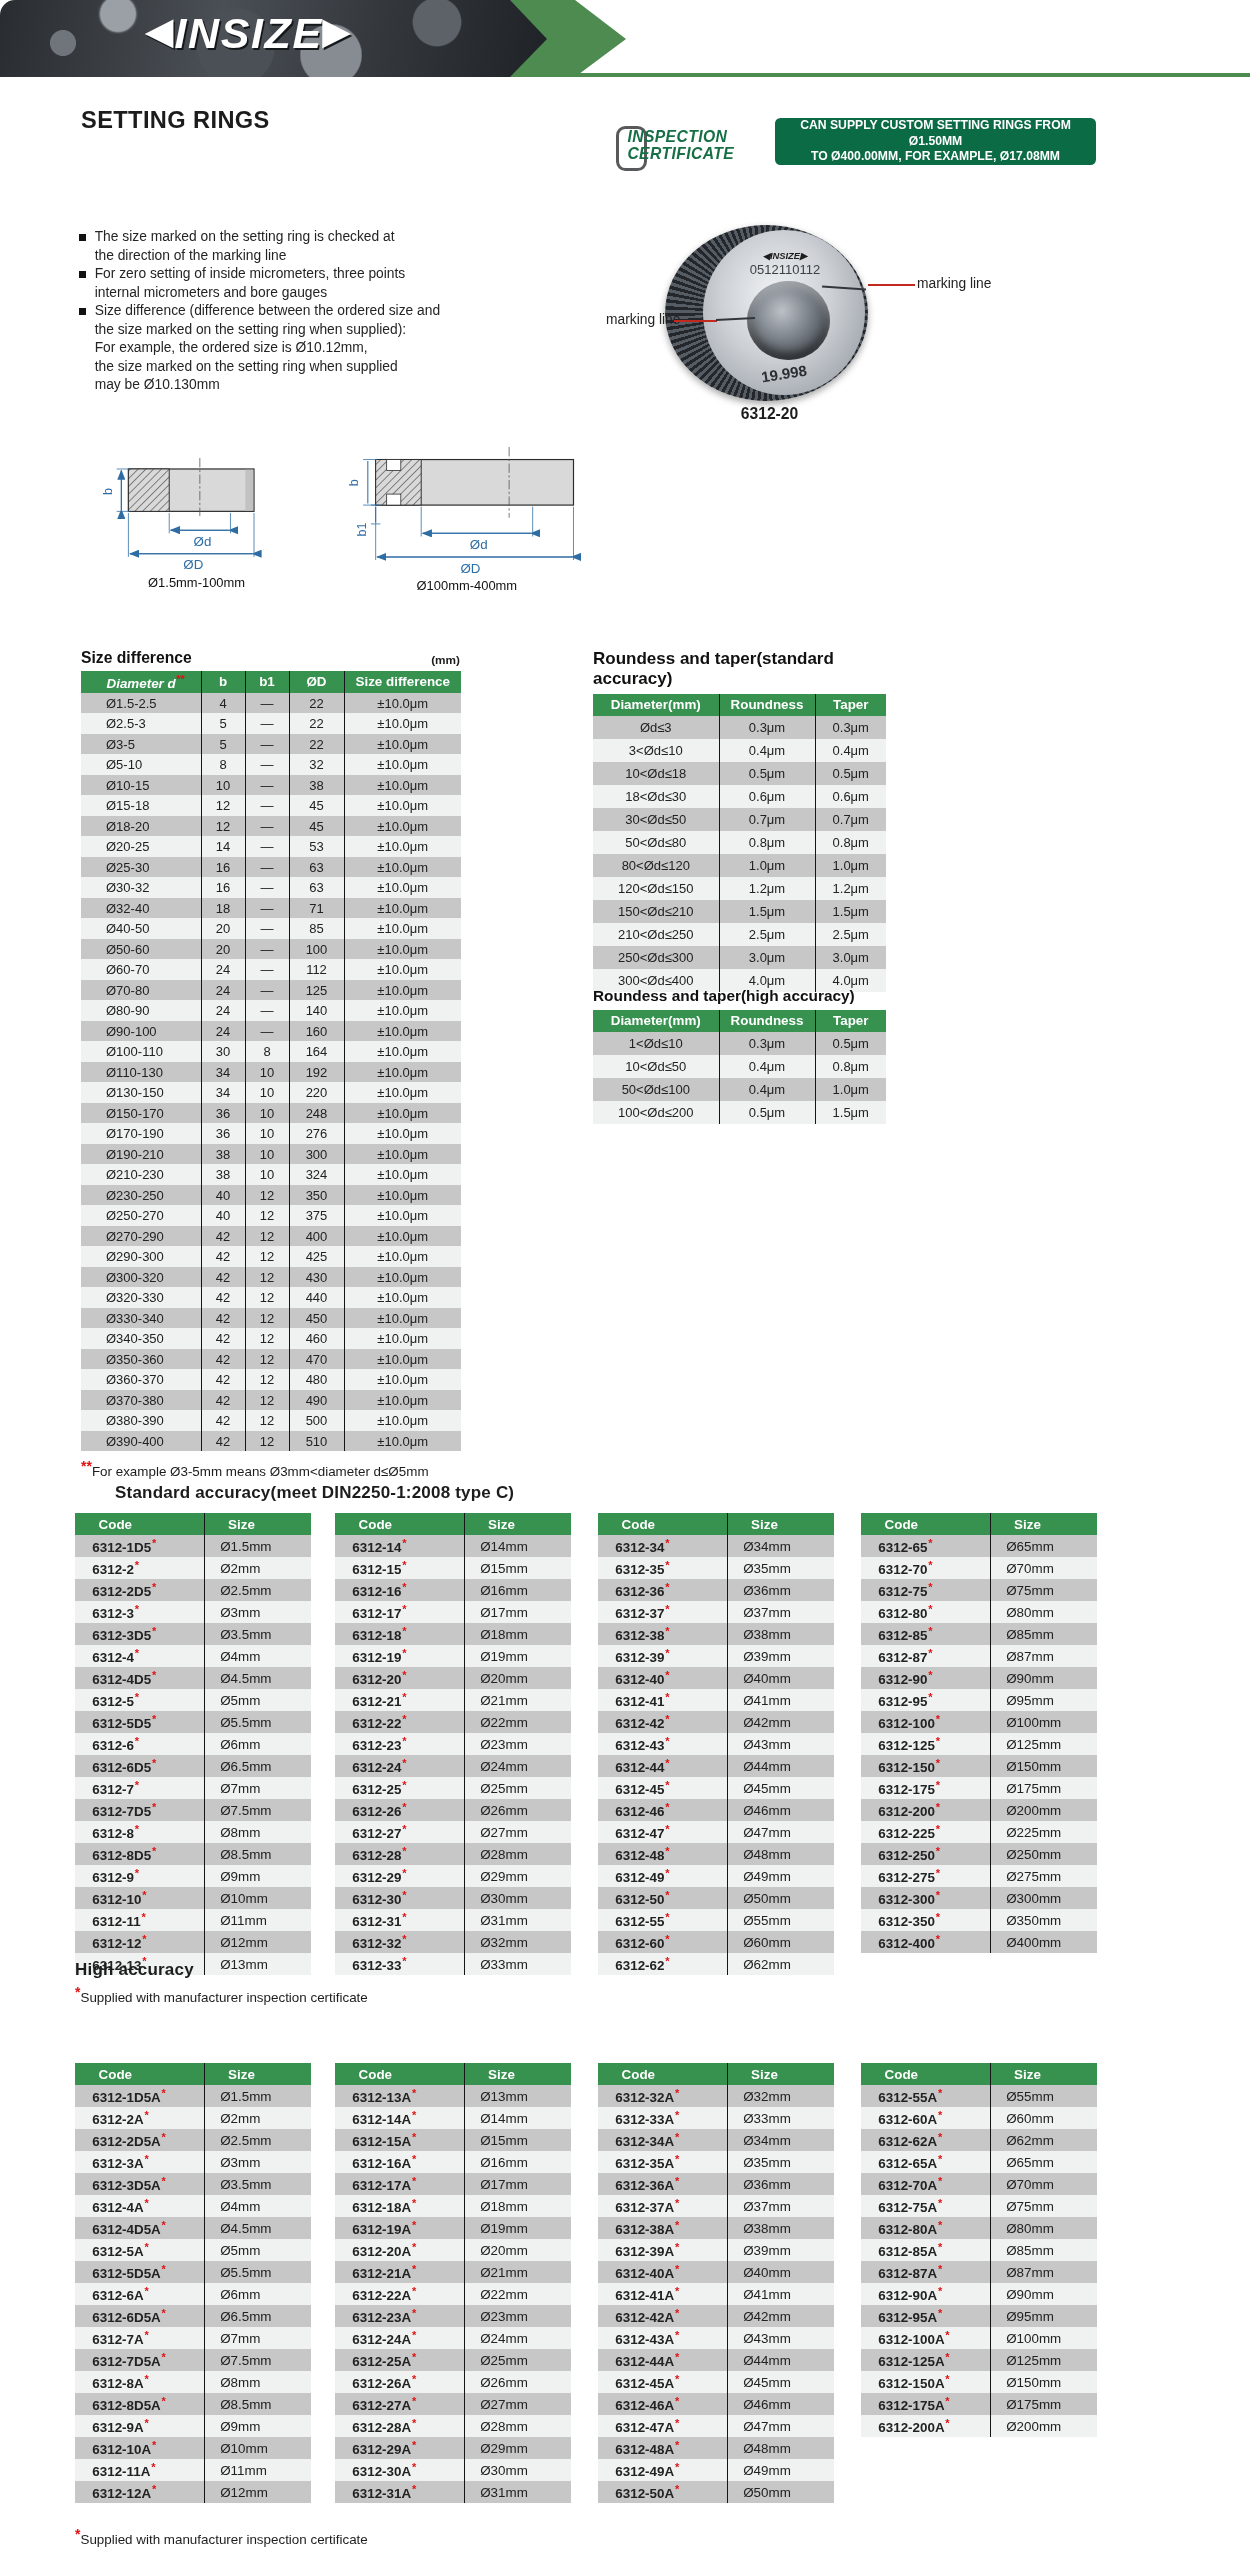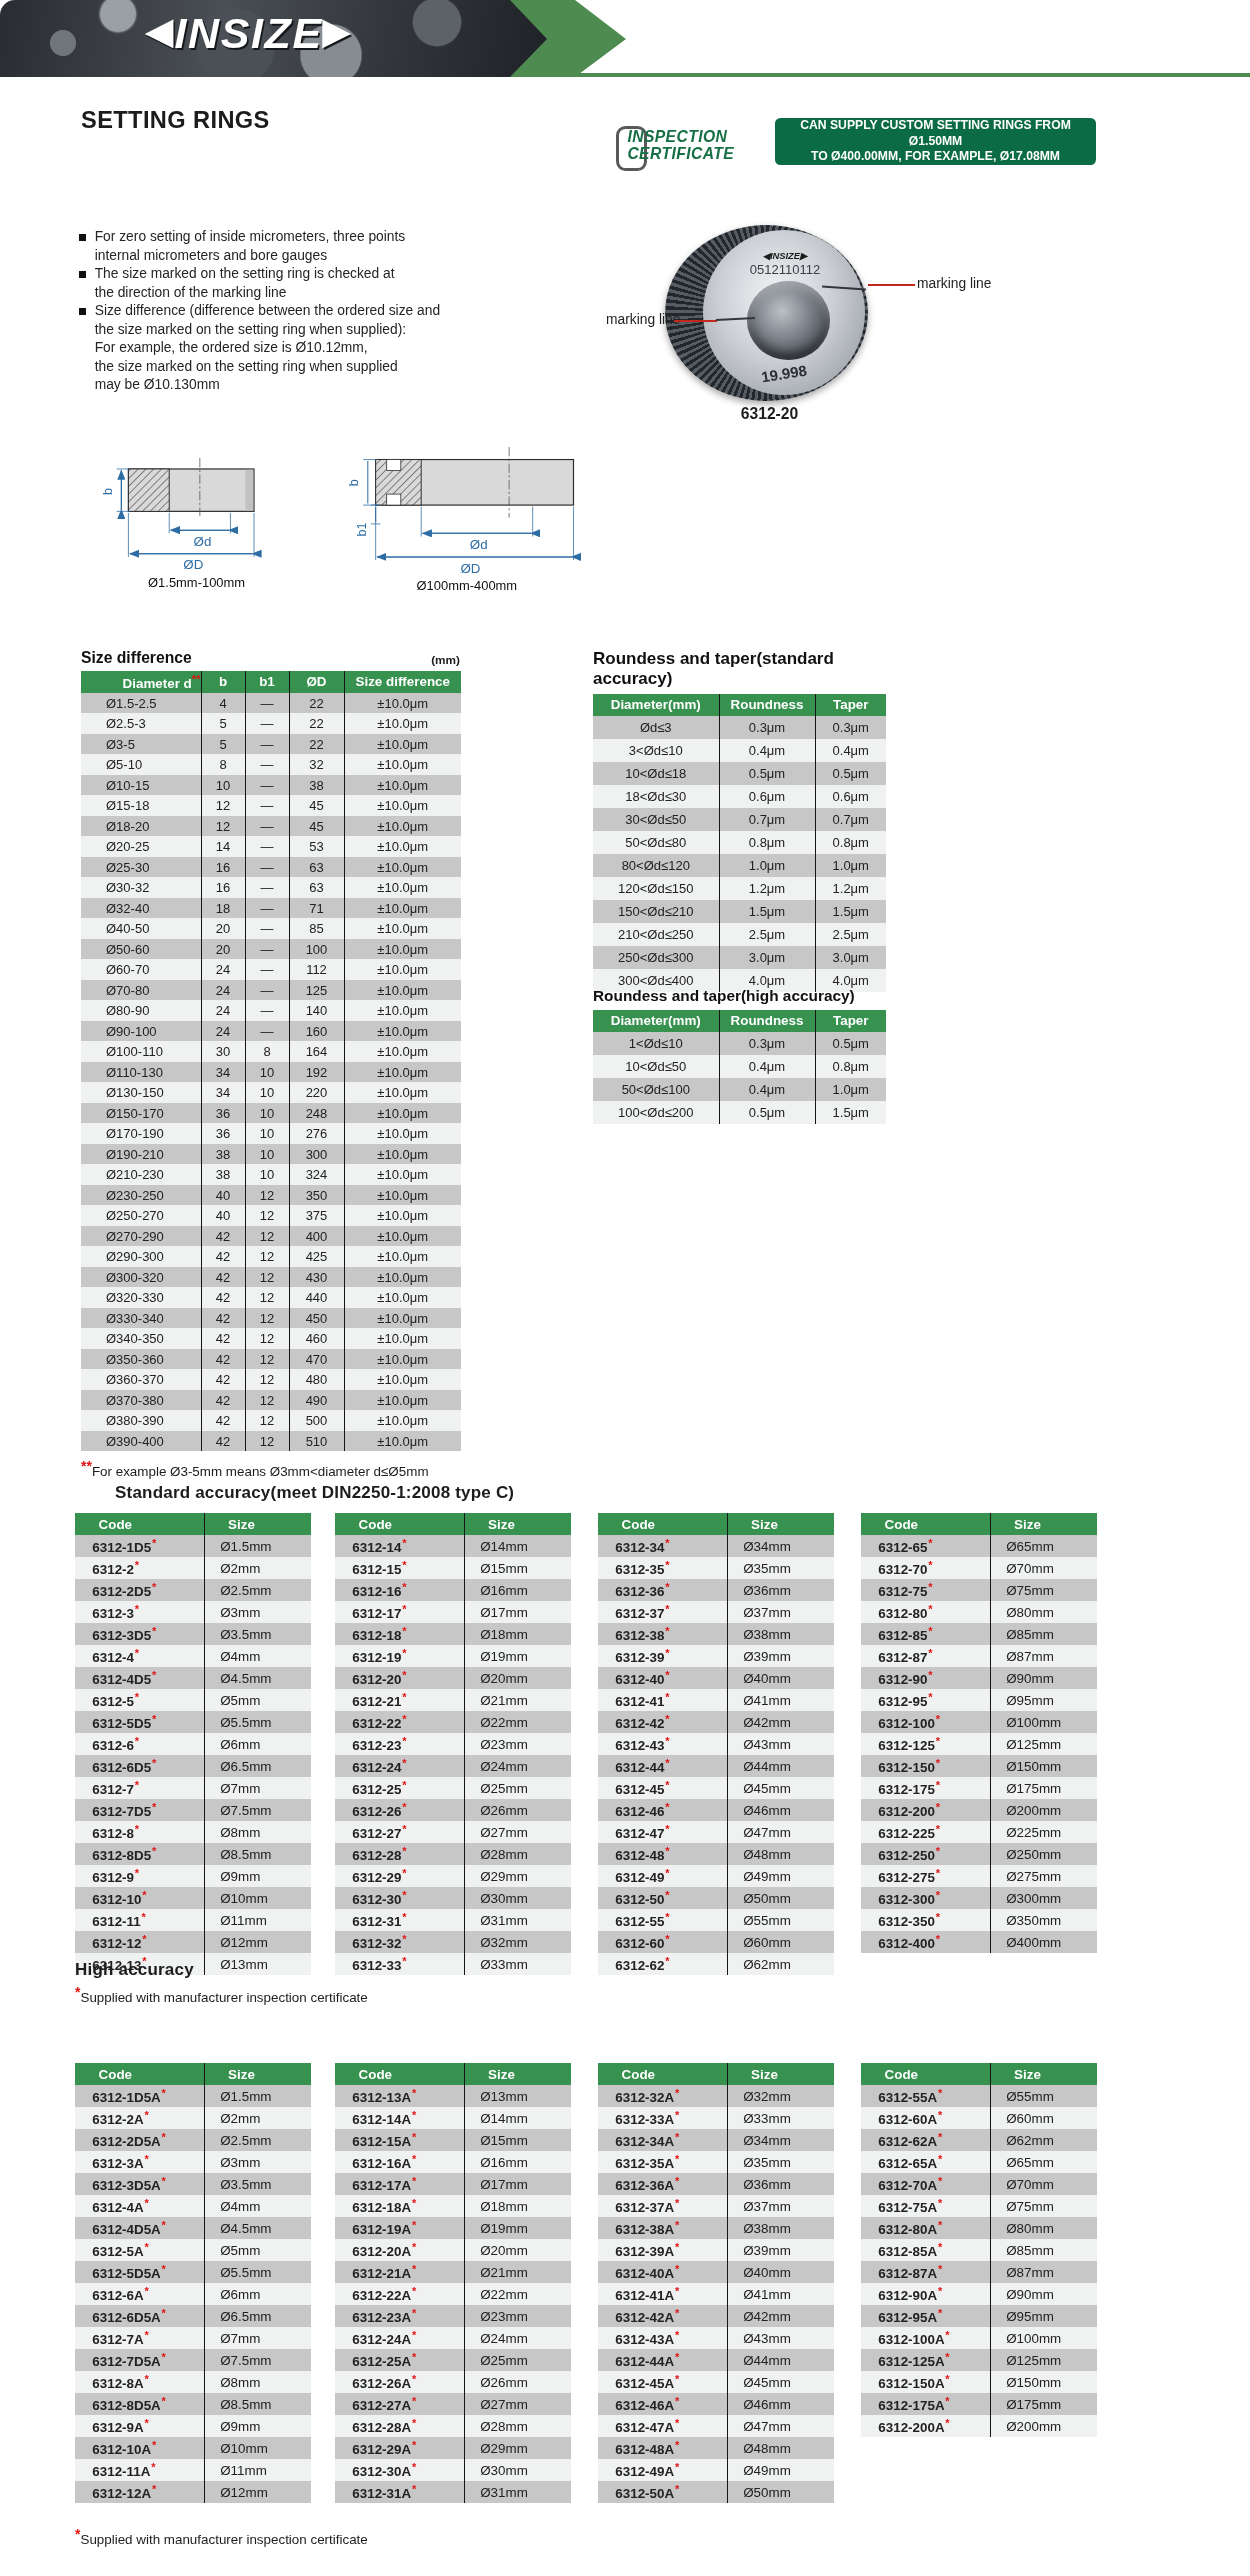--- a/index.html
+++ b/index.html
@@ -68,21 +68,21 @@
 
   
   table.data{border-collapse:collapse;table-layout:fixed;}
   .data th{background:#37914f;color:#fff;font-weight:bold;font-size:13.4px;height:22px;padding:0;text-align:center;}
   .data td{font-size:13px;height:20.5px;padding:0;text-align:center;color:#222;}
   .data th,.data td{border-right:1.6px solid #161616;overflow:hidden;white-space:nowrap;}
   .data th:last-child,.data td:last-child{border-right:none;}
   .data tbody tr:nth-child(odd){background:#c7c7c7;}
   .data tbody tr:nth-child(even){background:#f0f2f2;}
   .data td.al{text-align:left;padding-left:25px;}
-  .data th.hal{text-align:right;padding-left:9.4px;}
+  .data th.hal{text-align:center;padding-left:9.4px;font-style:italic;}
 
   .sec-title{font-weight:bold;font-size:15.7px;color:#111;}
   sup.note{color:#e01212;font-weight:bold;}
 
   .sizediff{position:absolute;left:81px;top:649px;width:379px;}
   .sizediff .titlerow{display:flex;align-items:flex-end;margin-bottom:3.9px;}
   .sizediff .unit{margin-left:auto;font-size:11.8px;font-weight:bold;}
   .sizediff table{width:379px;}
 
   .roundstd{position:absolute;left:593px;top:649px;width:293px;}
@@ -124,27 +124,27 @@
   </div>
 
   <div class="banner">
     <div>CAN SUPPLY CUSTOM SETTING RINGS FROM Ø1.50MM</div>
     <div>TO Ø400.00MM, FOR EXAMPLE, Ø17.08MM</div>
   </div>
 
   <div class="features" id="features">
       <div class="feature">
         <span class="sq"></span>
-        <span class="ftext">For zero setting of inside micrometers, three points
-internal micrometers and bore gauges</span>
+        <span class="ftext">The size marked on the setting ring is checked at
+the direction of the marking line</span>
       </div>
       <div class="feature">
         <span class="sq"></span>
-        <span class="ftext">The size marked on the setting ring is checked at
-the direction of the marking line</span>
+        <span class="ftext">For zero setting of inside micrometers, three points
+internal micrometers and bore gauges</span>
       </div>
       <div class="feature">
         <span class="sq"></span>
         <span class="ftext">Size difference (difference between the ordered size and
 the size marked on the setting ring when supplied):
 For example, the ordered size is Ø10.12mm,
 the size marked on the setting ring when supplied
 may be Ø10.130mm</span>
       </div>
     </div>

